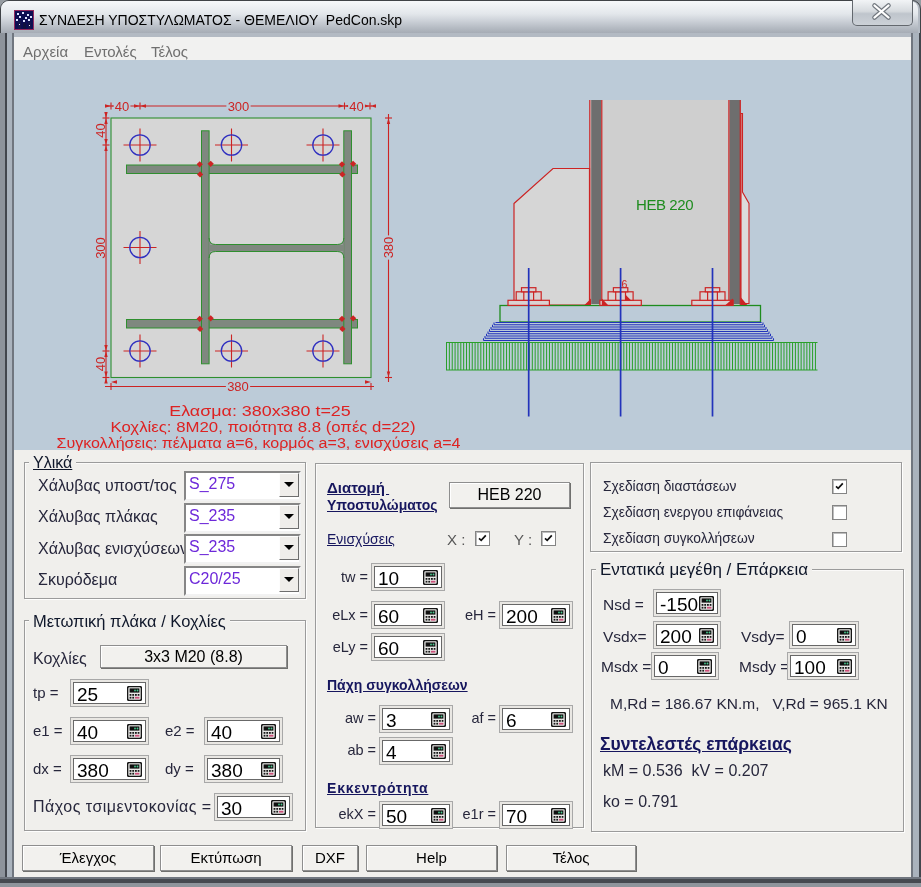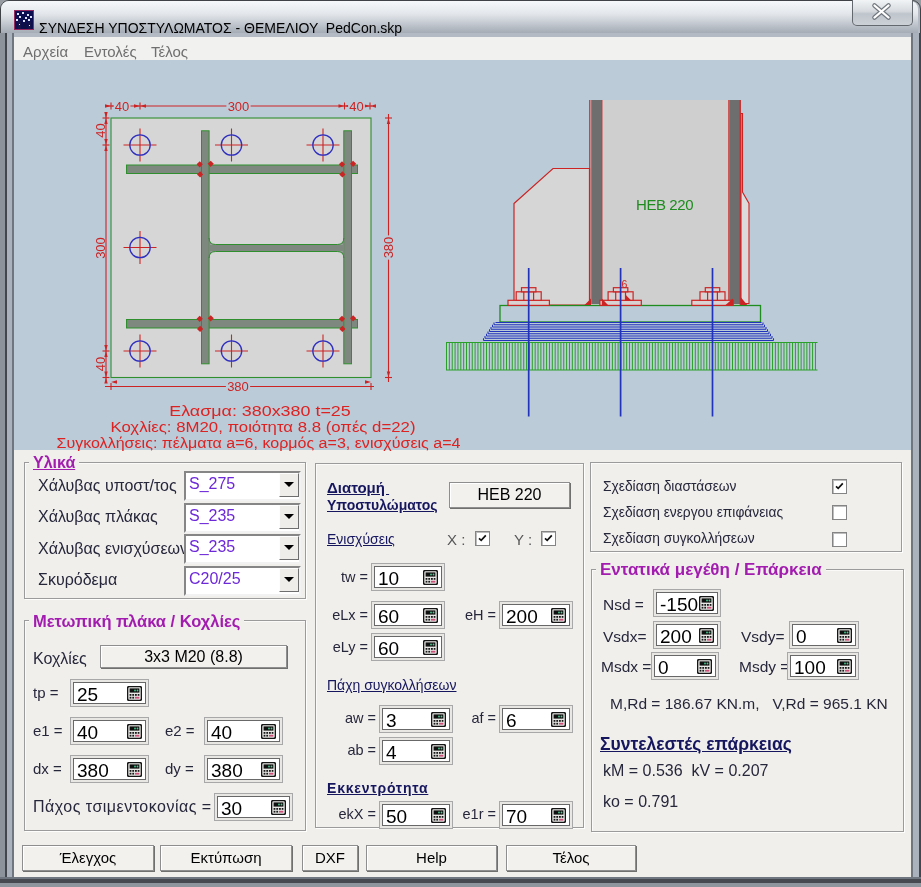--- a/index.html
+++ b/index.html
@@ -1,30 +1,30 @@
 <!DOCTYPE html>
 <html><head><meta charset="utf-8">
 <style>
 html,body{margin:0;padding:0}
 body{width:921px;height:887px;overflow:hidden;font-family:"Liberation Sans",sans-serif;background:#969ca2;position:relative}
 #win{position:absolute;left:0;top:0;width:919px;height:881px;background:#b3bac3;border:1px solid #3f4347;border-radius:9px 9px 0 0}
 #tbar{position:absolute;left:1px;top:1px;width:917px;height:32px;border-radius:8px 8px 0 0;background:linear-gradient(#f6f8fa,#e3e7eb 40%,#ccd1d8 62%,#b4bac2 85%,#a6acb5)}
 #ticon{position:absolute;left:14px;top:10px;width:18px;height:18px;background:#0d0d52;border:1px solid #93295e}
 #ticon i{position:absolute;width:1.5px;height:1.5px;background:#dde2ff}
-#ttext{position:absolute;left:39px;top:20px;font-size:14px;color:#000;white-space:pre}
+#ttext{position:absolute;left:39px;top:12px;font-size:14px;color:#000;white-space:pre}
 #closeb{position:absolute;left:852px;top:0px;width:59px;height:25px;background:linear-gradient(#f2f4f6,#d6dade 45%,#bfc5cc 55%,#ccd1d7);border:1px solid #63686e;border-top:none;border-radius:0 0 5px 5px}
 
 #menubar{position:absolute;left:13px;top:37px;width:898px;height:23px;background:#f1f1f0}
 #menubar span{position:absolute;top:6px;font-size:15px;color:#6f6f6f}
 #client{position:absolute;left:13px;top:60px;width:898px;height:390px;background:#bccbd8}
 #form{position:absolute;left:13px;top:450px;width:898px;height:427px;background:#f0efec}
 .fb{position:absolute;z-index:5;pointer-events:none}
 svg.draw{position:absolute;left:8px;top:57px}
 .gb{position:absolute;border:1px solid #9b9b9b;box-shadow:1px 1px 0 rgba(255,255,255,.9),inset 1px 1px 0 rgba(255,255,255,.7)}
-.gbt{position:absolute;font-weight:bold;color:#a21caf;background:#f0efec;padding:0 4px;font-size:16px}
+.gbt{position:absolute;font-weight:normal;color:#0f172a;background:#f0efec;padding:0 4px;font-size:16px}
 .u{text-decoration:underline}
 .lab{position:absolute;font-size:15px;color:#27273c;white-space:pre}
 .l16{font-size:16px}
 .l138{font-size:13.8px}
 .l155{font-size:15.5px}
 .rlab{position:absolute;font-size:14.5px;color:#27273c;text-align:right;white-space:pre}
 .nav{color:#16165e}
 .h14{font-size:14px}
 .h15{font-size:15px}
 .gray{color:#585858}
@@ -394,21 +394,21 @@
   </div>
 <div class="rlab" style="left:318px;top:639px;width:50px">eLy =</div>
 <div class="fld" style="left:371px;top:633px;width:72px;height:26px">
     <div class="iw">
       <span>60</span>
       <svg class="ci" width="15" height="15">
         <use href="#ci"></use>
       </svg>
     </div>
   </div>
-<div class="lab nav u h14" style="left:327px;top:677px;font-weight:normal">Πάχη συγκολλήσεων</div>
+<div class="lab nav u h14" style="left:327px;top:677px;font-weight:bold">Πάχη συγκολλήσεων</div>
 <div class="rlab" style="left:326px;top:710px;width:50px">aw =</div>
 <div class="fld" style="left:379px;top:705px;width:72px;height:26px">
     <div class="iw">
       <span>3</span>
       <svg class="ci" width="15" height="15">
         <use href="#ci"></use>
       </svg>
     </div>
   </div>
 <div class="rlab" style="left:446px;top:710px;width:50px">af =</div>

